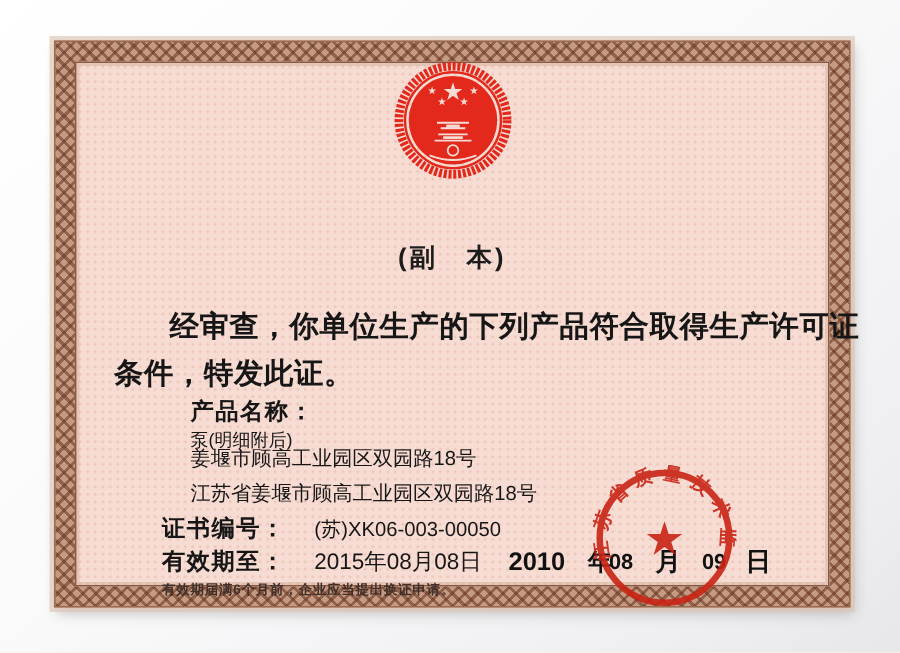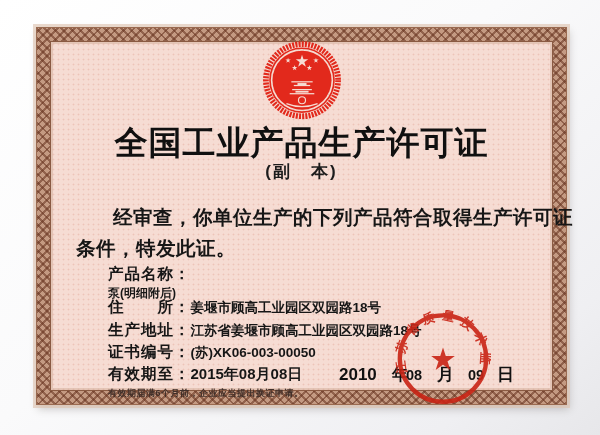--- a/index.html
+++ b/index.html
@@ -40,21 +40,21 @@
   .subtitle{
     position:absolute;left:0;top:119px;width:100%;text-align:center;
     font-size:17px;font-weight:bold;letter-spacing:2px;color:#1c1c1c;
   }
   .company{position:absolute;left:49px;top:145px;font-size:15px;font-weight:bold;}
   .stmt1{position:absolute;left:63px;top:163px;font-size:19.5px;font-weight:bold;white-space:nowrap;letter-spacing:.5px;}
   .stmt2{position:absolute;left:26px;top:194px;font-size:19.5px;font-weight:bold;white-space:nowrap;letter-spacing:.5px;text-align:center;}
 
   .field{position:absolute;left:58px;display:flex;align-items:baseline;white-space:nowrap;}
   .flabel{font-size:15.5px;font-weight:bold;letter-spacing:1px;}
-  .fvalue{font-size:13.5px;font-weight:bold;margin-left:0;}
+  .fvalue{font-size:13.5px;font-weight:normal;margin-left:19px;}
   .fvalue.small{font-size:12px;}
   .fvalue.big{font-size:15px;text-align:right;}
   .f0{top:223px;flex-direction:column;} .f1{top:256px;} .f2{top:279px;} .f3{top:301px;} .f4{top:323px;}
 
   .fineprint{position:absolute;left:58px;top:346px;font-size:9px;font-weight:bold;color:#41302a;letter-spacing:.5px;}
 
   .d{position:absolute;font-weight:bold;color:#111;z-index:3;}
   .d-year{left:289px;top:324px;font-size:17px;}
   .d-yu{left:342px;top:324px;font-size:16px;}
   .d-month{left:356px;top:326px;font-size:14.5px;}
@@ -94,35 +94,32 @@
           </g>
           <g fill="#f6dcd3">
             <rect x="44.5" y="52.5" width="11" height="2.6"></rect>
             <rect x="42" y="62" width="16" height="2.2"></rect>
           </g>
           <circle cx="50" cy="73.5" r="4.3" fill="none" stroke="#f6dcd3" stroke-width="1.4"></circle>
           <path d="M31,77.5 Q50,85 69,77.5" stroke="#f6dcd3" stroke-width="1.6" fill="none"></path>
         </svg>
       </div>
 
-      <div class="title">全国工业产品生产许可证</div>
       <div class="subtitle">(副　本)</div>
       <div class="stmt1">经审查，你单位生产的下列产品符合取得生产许可证</div>
       <div class="stmt2">条件，特发此证。</div>
 
       <div class="field f0">
         <span class="flabel">产品名称：</span>
         <span class="fvalue small">泵(明细附后)</span>
       </div>
       <div class="field f1">
-        <span class="flabel">住　　所：</span>
         <span class="fvalue">姜堰市顾高工业园区双园路18号</span>
       </div>
       <div class="field f2">
-        <span class="flabel">生产地址：</span>
         <span class="fvalue">江苏省姜堰市顾高工业园区双园路18号</span>
       </div>
       <div class="field f3">
         <span class="flabel">证书编号：</span>
         <span class="fvalue">(苏)XK06-003-00050</span>
       </div>
       <div class="field f4">
         <span class="flabel">有效期至：</span>
         <span class="fvalue big">2015年08月08日</span>
       </div>

